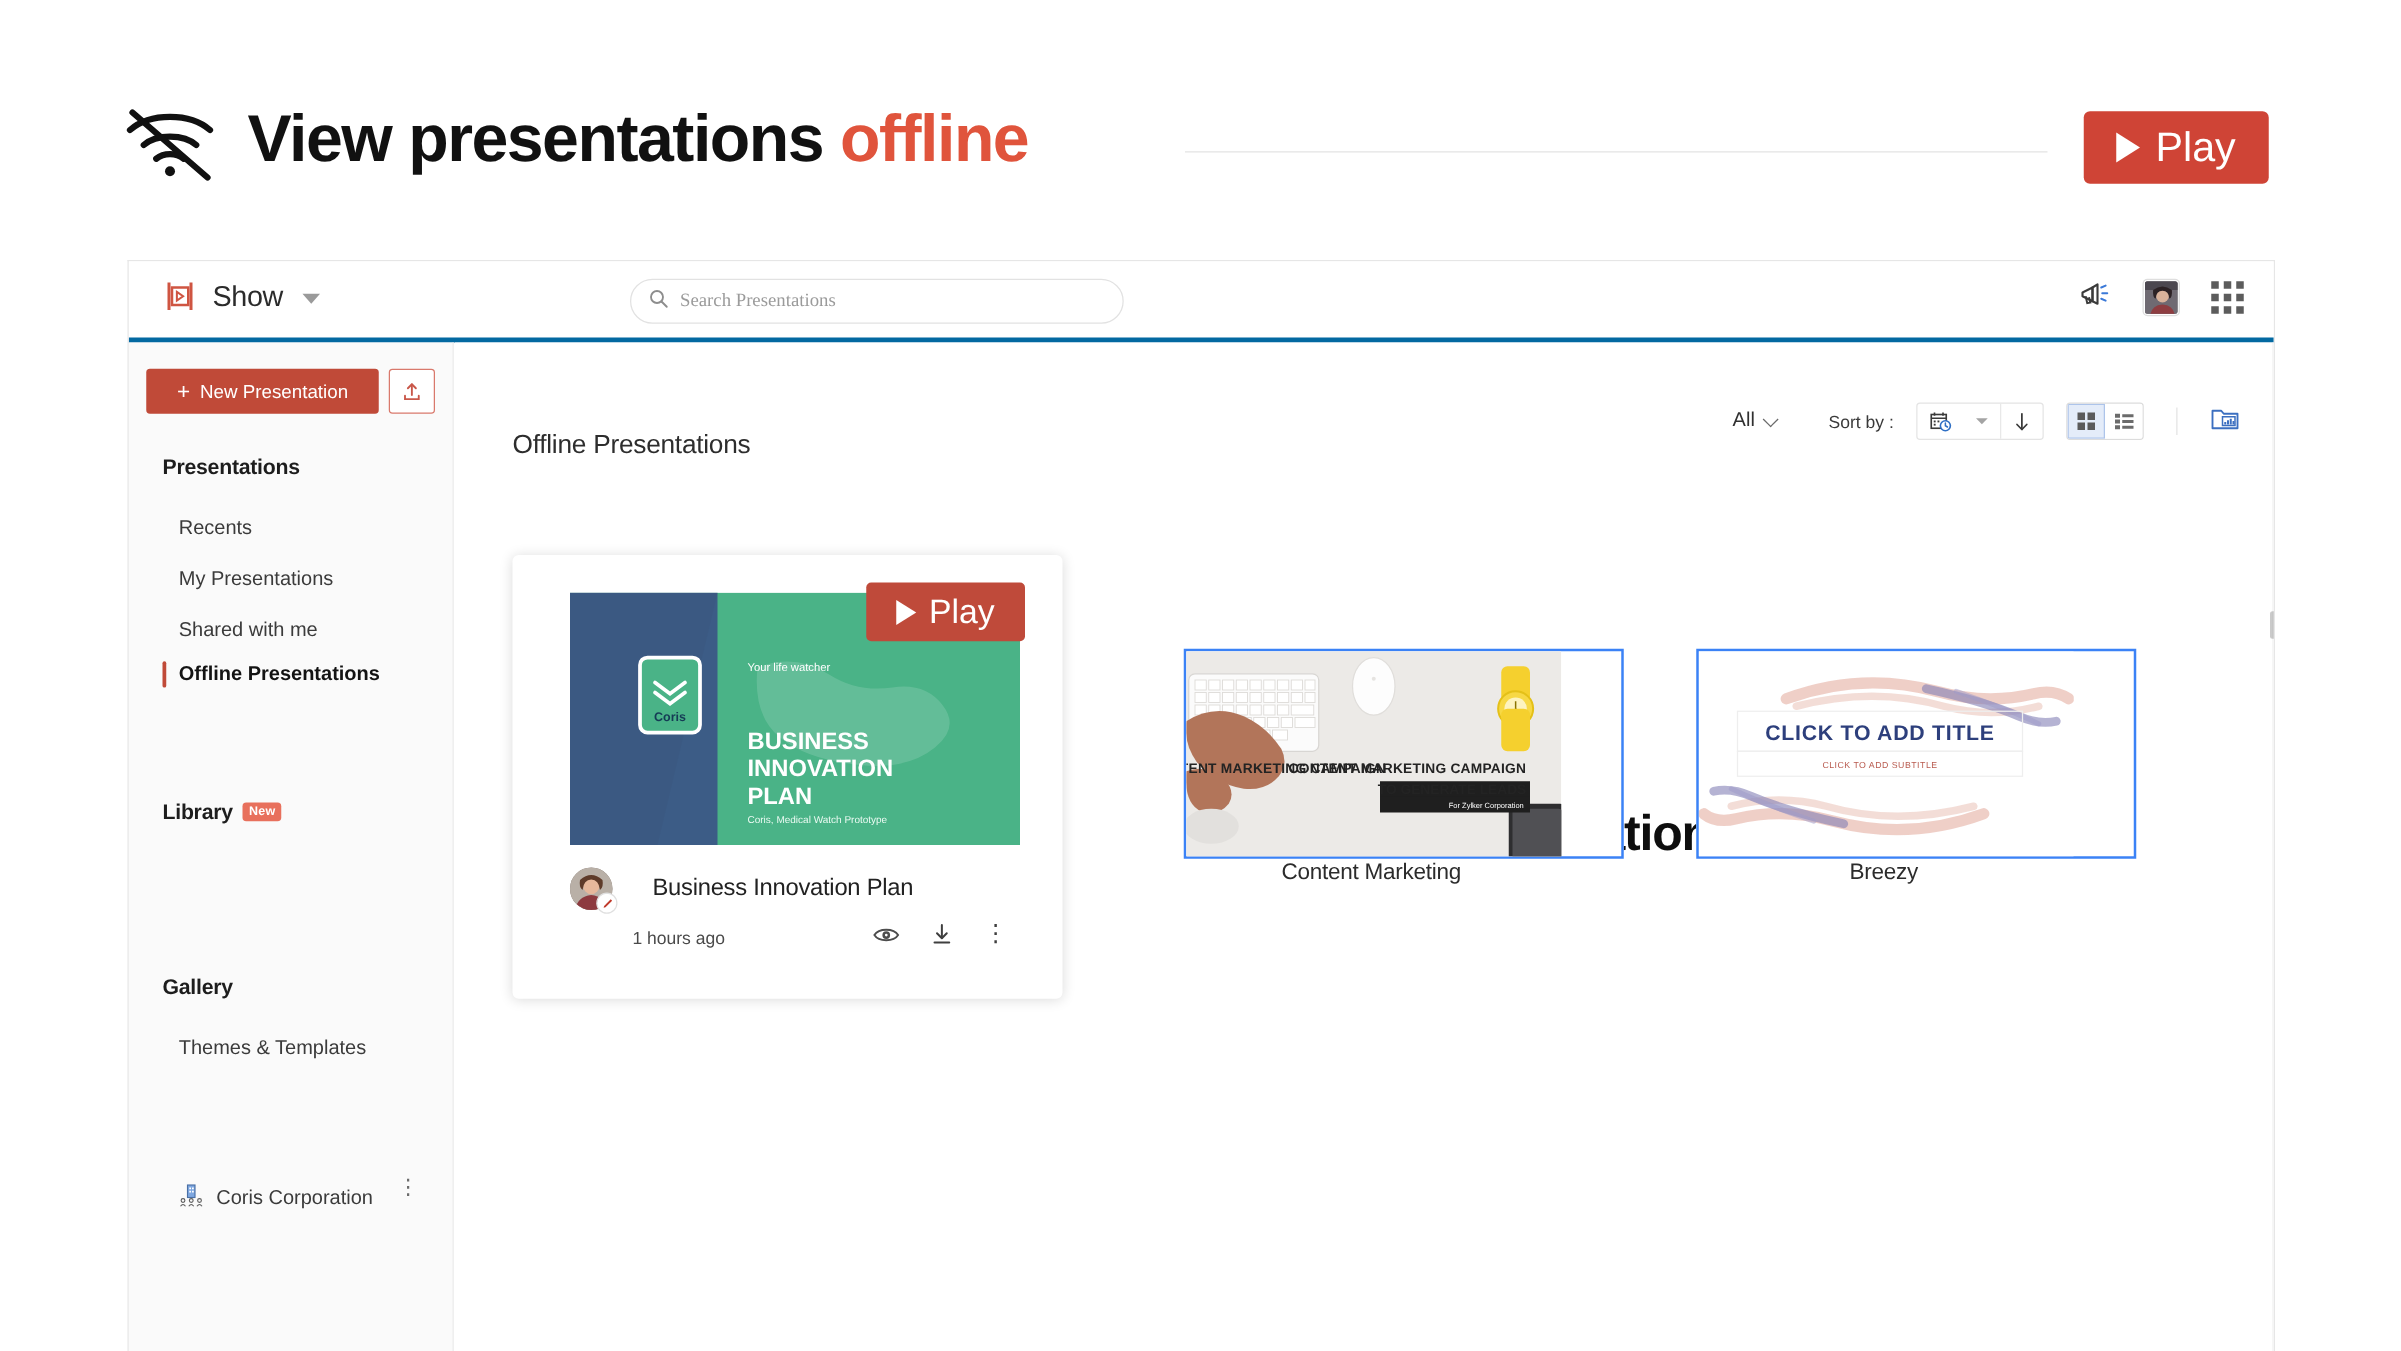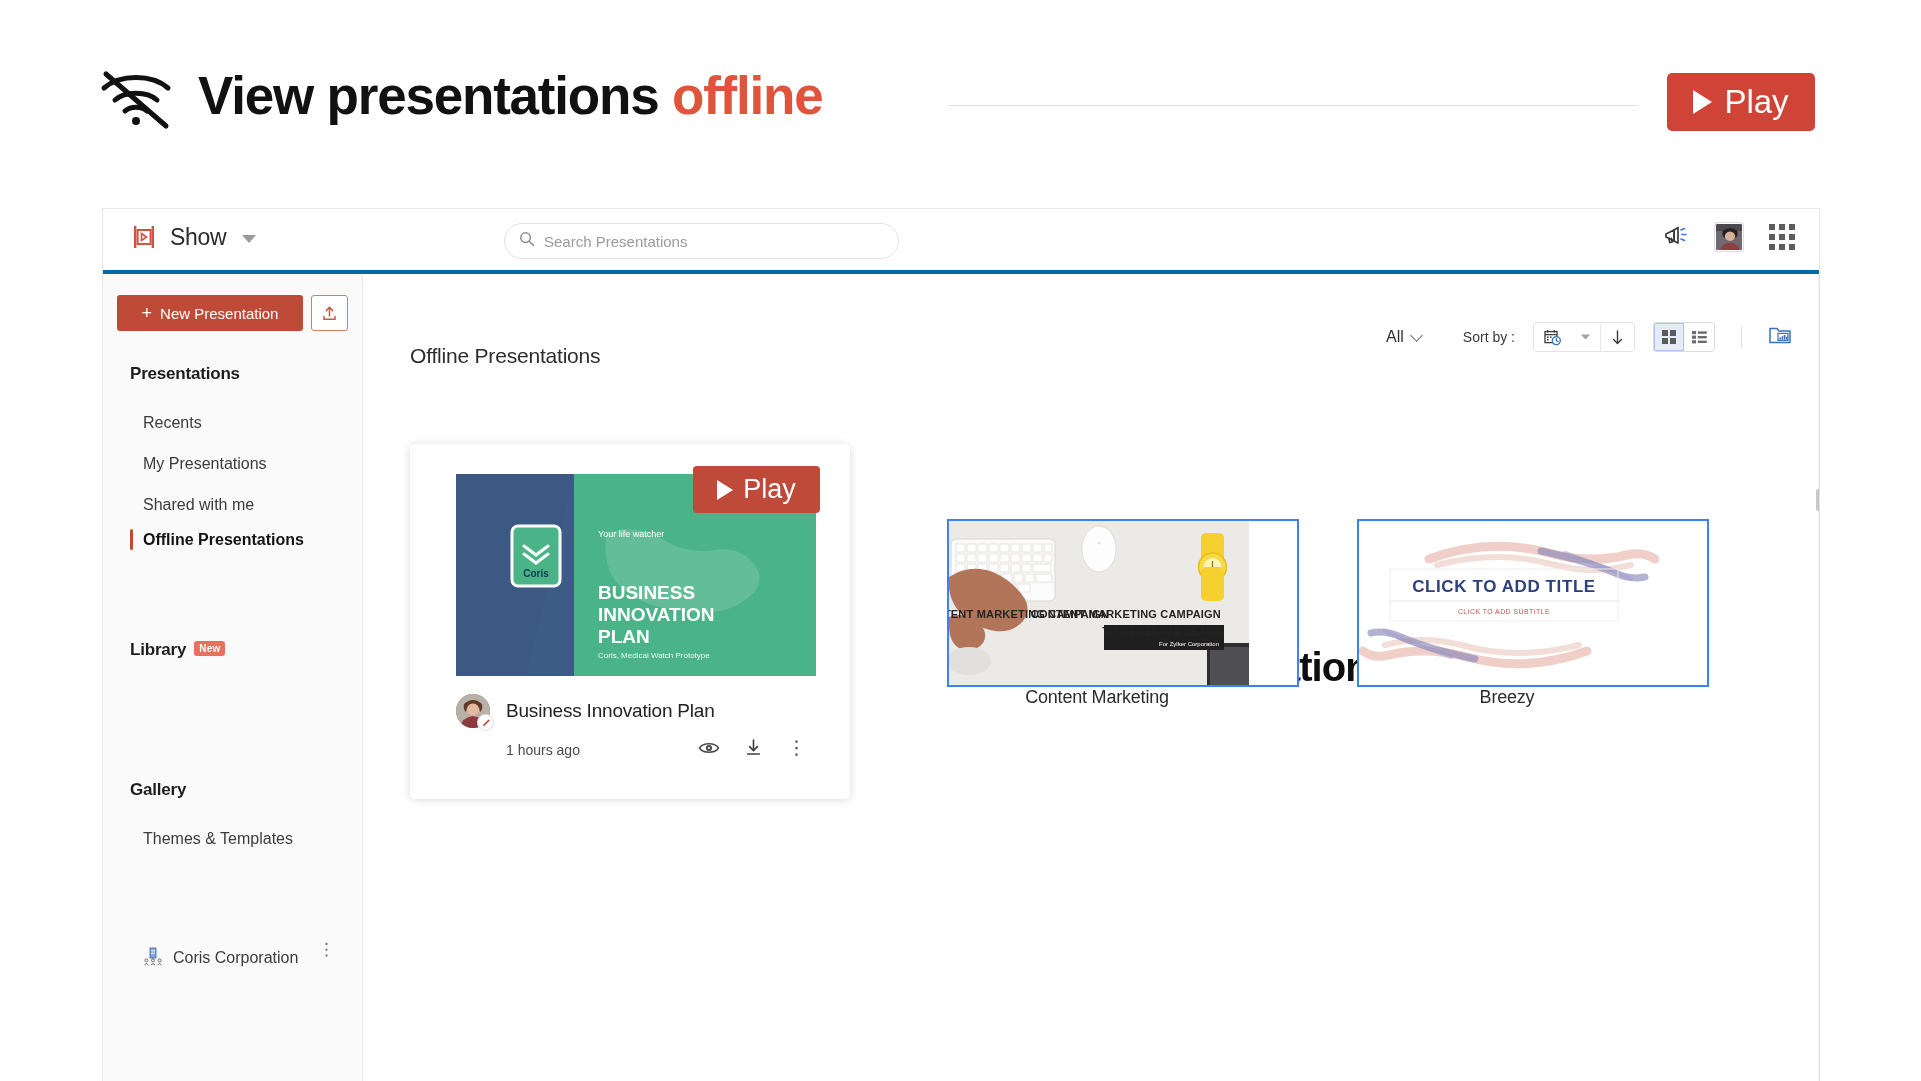--- a/index.html
+++ b/index.html
@@ -7,21 +7,21 @@
   html, body {
     width: 1921px; height: 1081px;
     background: #ffffff;
     font-family: "Liberation Sans", sans-serif;
     overflow: hidden;
   }
 
   
   .promo-header {
     position: absolute;
-    left: 0; top: 0;
+    left: 0; top: 16px;
     width: 1709px; height: 185px;
     background: #ffffff;
   }
   .promo-wifi-off {
     position: absolute;
     left: 98px; top: 68px;
     width: 76px; height: 62px;
   }
   .promo-title {
     position: absolute;
@@ -114,21 +114,21 @@
     border: 1px solid #e2e2e2;
     border-radius: 19px;
     background: #ffffff;
     display: flex; align-items: center;
     padding: 0 14px;
     gap: 9px;
   }
   .search-input {
     border: none; outline: none;
     font-size: 15px;
-    font-family: Liberation Sans, sans-serif;
+    font-family: Liberation Serif, serif;
     color: #4a4a4a;
     background: transparent;
     width: 100%;
   }
   .search-input::placeholder { color: #9b9b9b; }
   .topbar-right {
     position: absolute;
     right: 24px; top: 14px;
     display: flex; align-items: center; gap: 26px;
   }
@@ -376,21 +376,21 @@
   }
   .edit-badge {
     position: absolute;
     right: -4px; bottom: -3px;
     width: 17px; height: 17px;
     border-radius: 50%;
     background: #ffffff;
     border: 1px solid #e0e0e0;
     display: flex; align-items: center; justify-content: center;
   }
-  .card-name { font-size: 19px; color: #222222; letter-spacing: -0.2px; }
+  .card-name { font-size: 19px; color: #222222; letter-spacing: -0.2px; margin-left: 16px; }
   .card-meta-row {
     position: absolute;
     left: 96px; top: 298px;
     width: 300px;
     display: flex; align-items: center;
   }
   .card-time { font-size: 14px; color: #4a4a4a; }
   .card-actions {
     position: absolute; right: 0; top: -4px;
     display: flex; align-items: center; gap: 24px;

